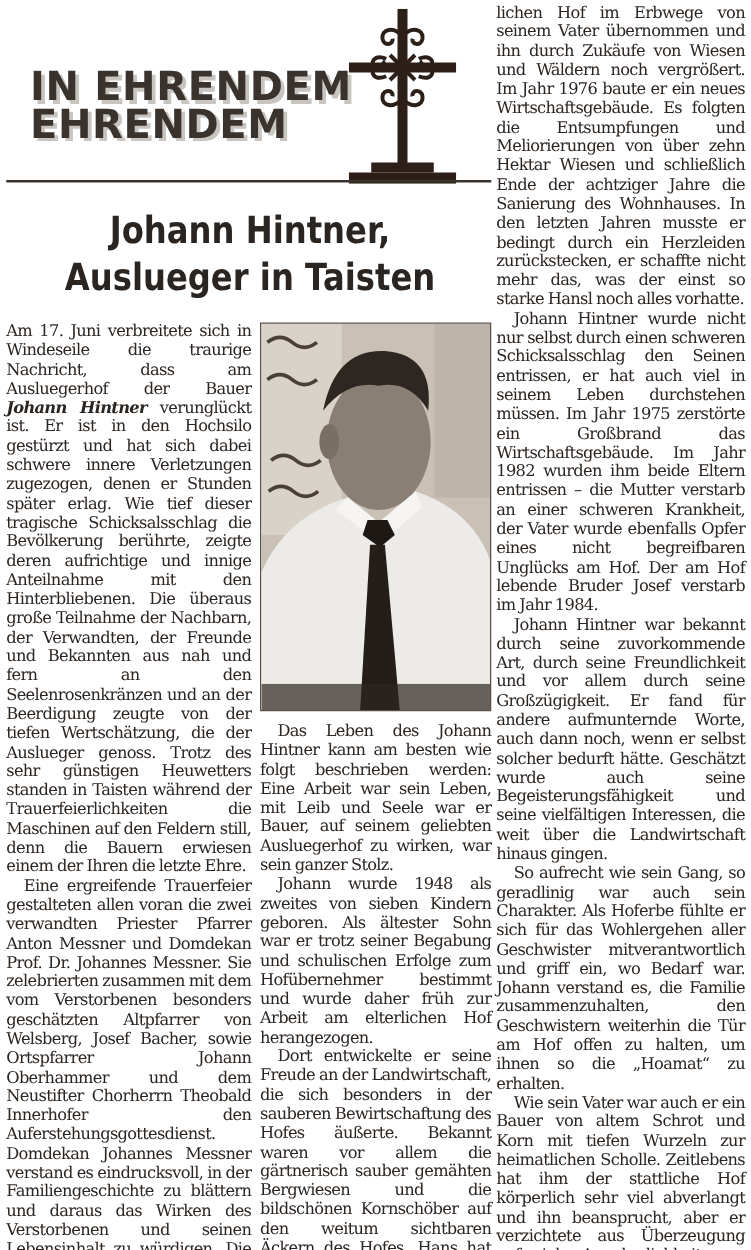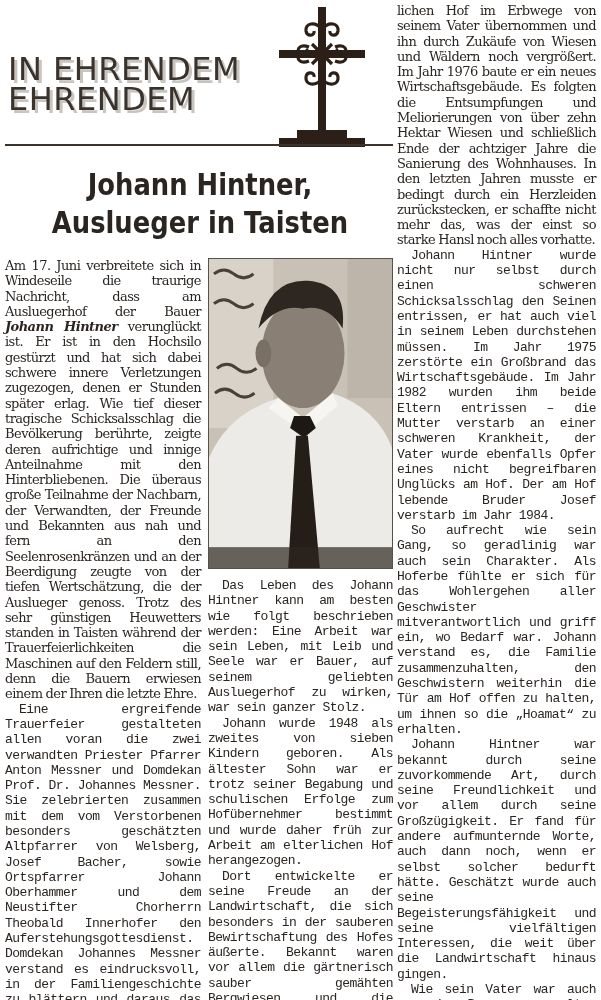--- a/index.html
+++ b/index.html
@@ -1,22 +1,22 @@
 <!DOCTYPE html>
 <html><head>
   <meta charset="utf-8">
   <style>
     * { margin: 0; padding: 0; box-sizing: border-box; }
     html, body { width: 601px; height: 1000px; background: #ffffff; overflow: hidden; }
     body { position: relative; font-family: "DejaVu Serif", "Liberation Serif", serif; color: #2b2521; }
 
     .header-title {
-      position: absolute; left: 8px; top: 54px;
+      position: absolute; left: 24px; top: 54px;
       font-family: "DejaVu Sans", "Liberation Sans", sans-serif;
-      font-weight: normal; font-size: 32px; line-height: 30px;
+      font-weight: bold; font-size: 32px; line-height: 30px;
       letter-spacing: 0.5px; color: #3a322c;
       text-shadow: 3px 3px 0 #c8c4c0;
     }
     .header-title span { display: block; }
 
     .cross { position: absolute; left: 279px; top: 7px; width: 86px; height: 140px; }
 
     .header-rule { position: absolute; left: 5px; top: 144px; width: 388px; height: 2px; background: #3a322c; }
 
     .headline {
@@ -29,21 +29,21 @@
     .headline span { display: block; }
 
     .col {
       position: absolute;
       font-size: 13px; line-height: 15.3px;
       text-align: justify; hyphens: manual;
       font-family: "DejaVu Serif", "Liberation Serif", serif;
       letter-spacing: -0.55px; word-spacing: -0.5px;
     }
     .col p { text-indent: 0; }
-    .col p.indent { text-indent: 14px; font-family: Liberation Mono, monospace; }
+    .col p.indent { text-indent: 14px; }
     .col b { font-weight: bold; font-style: italic; }
 
     .col1 { left: 5px; top: 258px; width: 196px; }
     .col2 { left: 208px; top: 578px; width: 185px; }
     .col3 { left: 397px; top: 3px; width: 199px; }
 
     .photo {
       position: absolute; left: 208px; top: 258px; width: 185px; height: 311px;
       border: 1px solid #5a5048;
       background: linear-gradient(180deg, #cfc7bd 0%, #b9b1a6 40%, #e8e4de 60%, #f0ede8 100%);
@@ -120,16 +120,16 @@
 
 <div class="col col2">
   <p class="indent">Das Leben des Johann Hintner kann am besten wie folgt beschrieben werden: Eine Arbeit war sein Leben, mit Leib und Seele war er Bauer, auf seinem geliebten Ausluegerhof zu wirken, war sein ganzer Stolz.</p>
   <p class="indent">Johann wurde 1948 als zweites von sieben Kindern geboren. Als ältester Sohn war er trotz seiner Begabung und schulischen Erfolge zum Hofübernehmer bestimmt und wurde daher früh zur Arbeit am elterlichen Hof herangezogen.</p>
   <p class="indent">Dort entwickelte er seine Freude an der Landwirtschaft, die sich besonders in der sauberen Bewirtschaftung des Hofes äußerte. Bekannt waren vor allem die gärtnerisch sauber gemähten Bergwiesen und die bildschönen Kornschöber auf den weitum sichtbaren Äckern des Hofes. Hans hat den statt-</p>
 </div>
 
 <div class="col col3">
   <p>lichen Hof im Erbwege von seinem Vater übernommen und ihn durch Zukäufe von Wiesen und Wäldern noch vergrößert. Im Jahr 1976 baute er ein neues Wirtschaftsgebäude. Es folgten die Entsumpfungen und Meliorierungen von über zehn Hektar Wiesen und schließlich Ende der achtziger Jahre die Sanierung des Wohnhauses. In den letzten Jahren musste er bedingt durch ein Herzleiden zurückstecken, er schaffte nicht mehr das, was der einst so starke Hansl noch alles vorhatte.</p>
   <p class="indent">Johann Hintner wurde nicht nur selbst durch einen schweren Schicksalsschlag den Seinen entrissen, er hat auch viel in seinem Leben durchstehen müssen. Im Jahr 1975 zerstörte ein Großbrand das Wirtschaftsgebäude. Im Jahr 1982 wurden ihm beide Eltern entrissen – die Mutter verstarb an einer schweren Krankheit, der Vater wurde ebenfalls Opfer eines nicht begreifbaren Unglücks am Hof. Der am Hof lebende Bruder Josef verstarb im Jahr 1984.</p>
+  <p class="indent">Johann Hintner war bekannt durch seine zuvorkommende Art, durch seine Freundlichkeit und vor allem durch seine Großzügigkeit. Er fand für andere aufmunternde Worte, auch dann noch, wenn er selbst solcher bedurft hätte. Geschätzt wurde auch seine Begeisterungsfähigkeit und seine vielfältigen Interessen, die weit über die Landwirtschaft hinaus gingen.</p>
   <p class="indent">So aufrecht wie sein Gang, so geradlinig war auch sein Charakter. Als Hoferbe fühlte er sich für das Wohlergehen aller Geschwister mitverantwortlich und griff ein, wo Bedarf war. Johann verstand es, die Familie zusammenzuhalten, den Geschwistern weiterhin die Tür am Hof offen zu halten, um ihnen so die „Hoamat“ zu erhalten.</p>
-  <p class="indent">Johann Hintner war bekannt durch seine zuvorkommende Art, durch seine Freundlichkeit und vor allem durch seine Großzügigkeit. Er fand für andere aufmunternde Worte, auch dann noch, wenn er selbst solcher bedurft hätte. Geschätzt wurde auch seine Begeisterungsfähigkeit und seine vielfältigen Interessen, die weit über die Landwirtschaft hinaus gingen.</p>
   <p class="indent">Wie sein Vater war auch er ein Bauer von altem Schrot und Korn mit tiefen Wurzeln zur heimatlichen Scholle. Zeitlebens hat ihm der stattliche Hof körperlich sehr viel abverlangt und ihn beansprucht, aber er verzichtete aus Überzeugung auf viele Annehmlichkeiten. – Mögen die vielen Samen, die der Ausluegerbauer zeitlebens gesät hat, Früchte tragen und auch ihm eine reiche Ernte bringen.</p>
 </div>
 
 </body></html>

